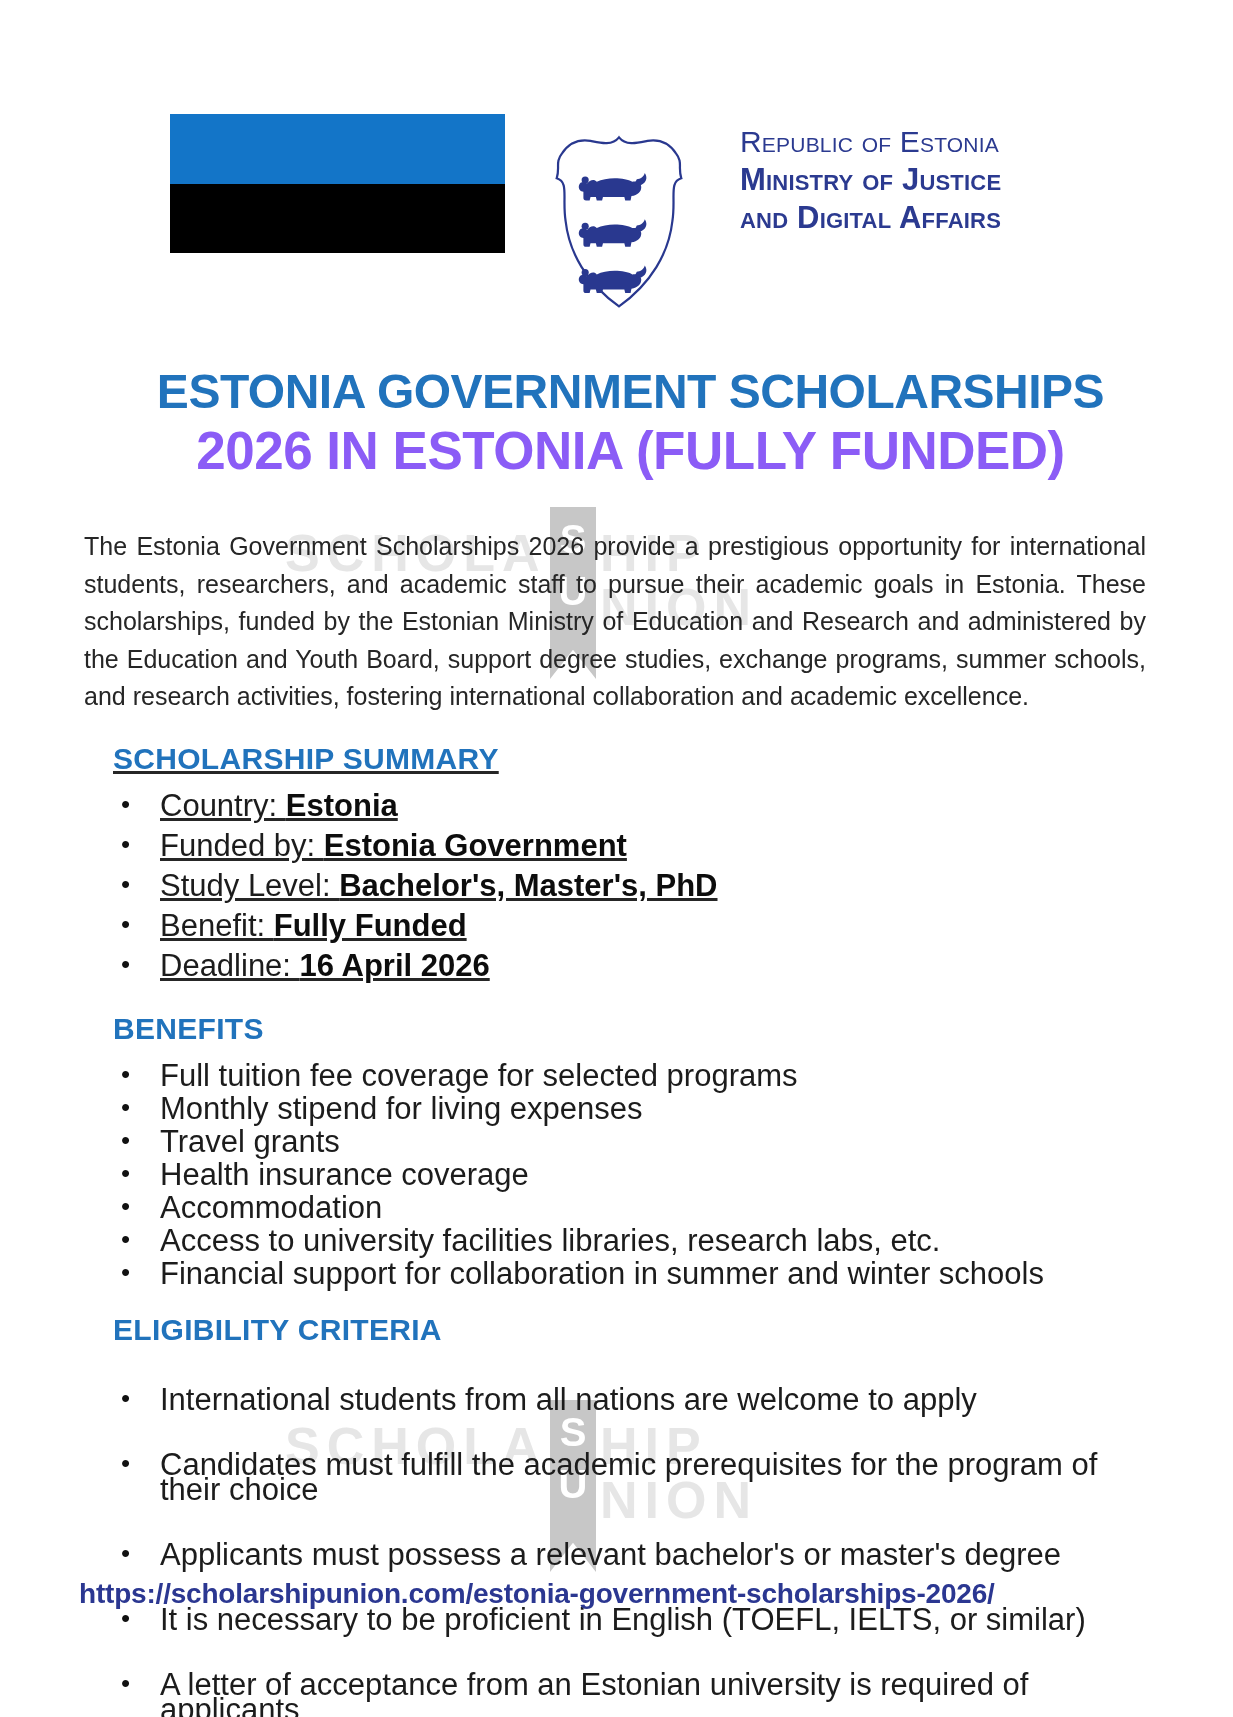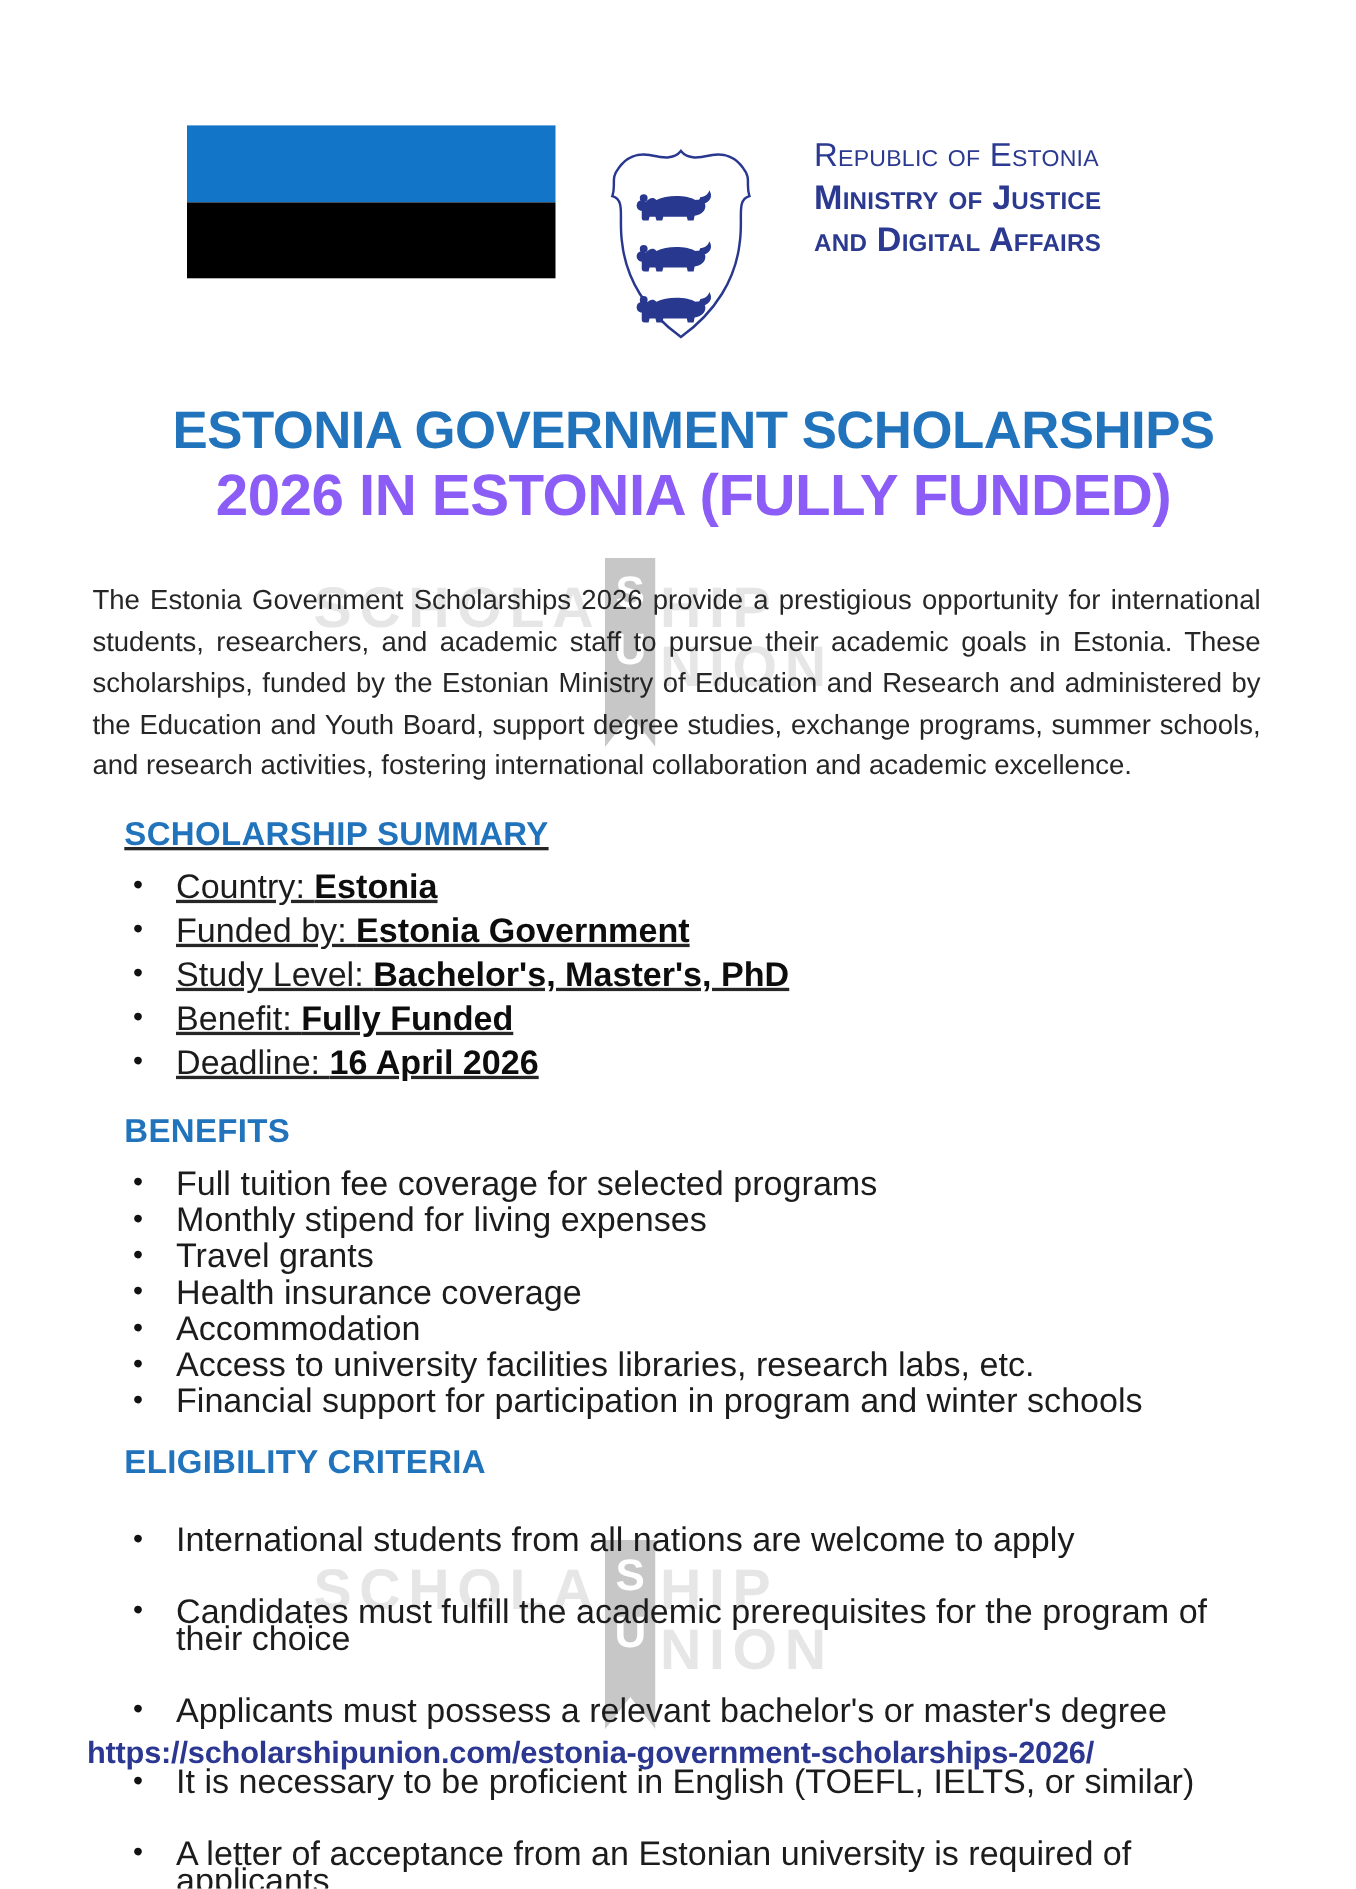--- a/index.html
+++ b/index.html
@@ -153,21 +153,21 @@
         <li><span>Monthly stipend for living expenses</span></li>
 
         <li><span>Travel grants</span></li>
 
         <li><span>Health insurance coverage</span></li>
 
         <li><span>Accommodation</span></li>
 
         <li><span>Access to university facilities libraries, research labs, etc.</span></li>
 
-        <li><span>Financial support for participation in program and winter schools</span></li>
+        <li><span>Financial support for collaboration in summer and winter schools</span></li>
       </ul>
   </div>
 
   <div class="section sec-eligibility">
     <h2>ELIGIBILITY CRITERIA</h2>
     <ul>
 
         <li><span>International students from all nations are welcome to apply</span></li>
 
         <li><span>Candidates must fulfill the academic prerequisites for the program of their choice</span></li>

